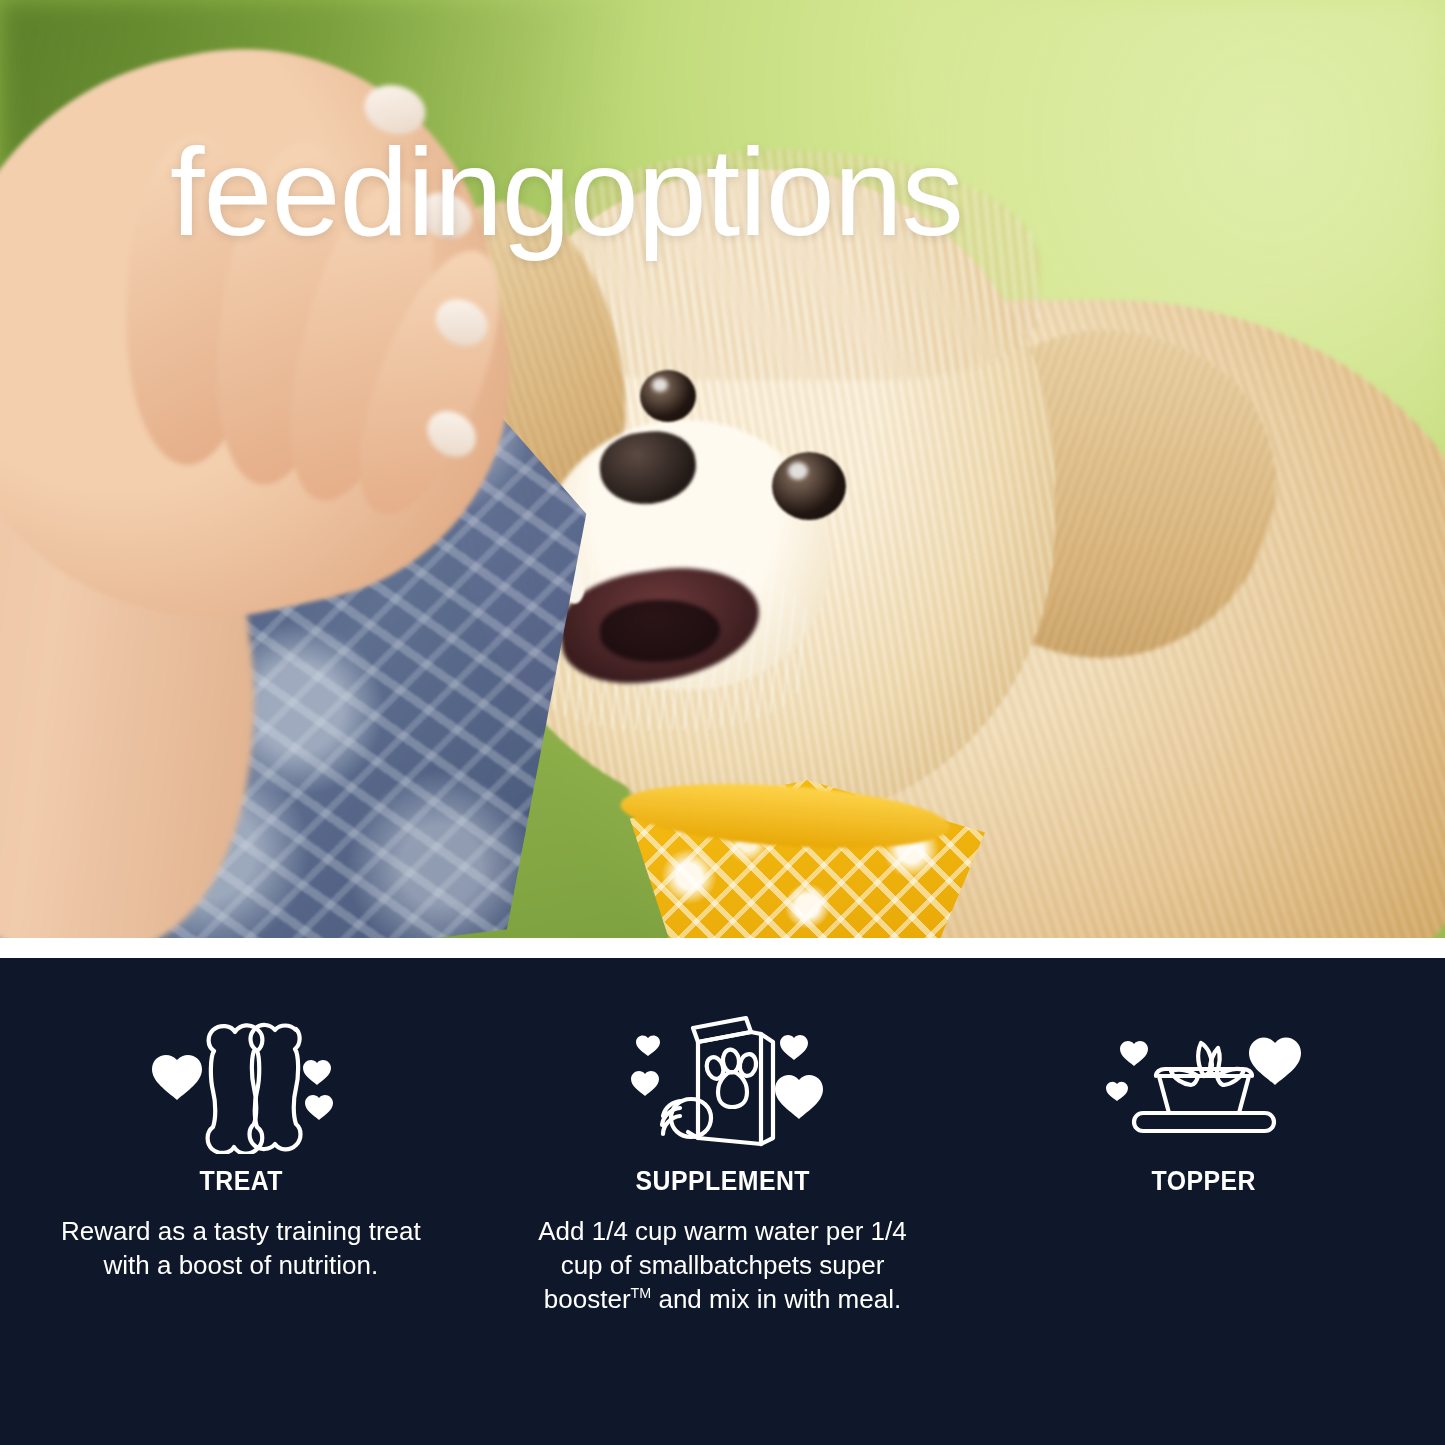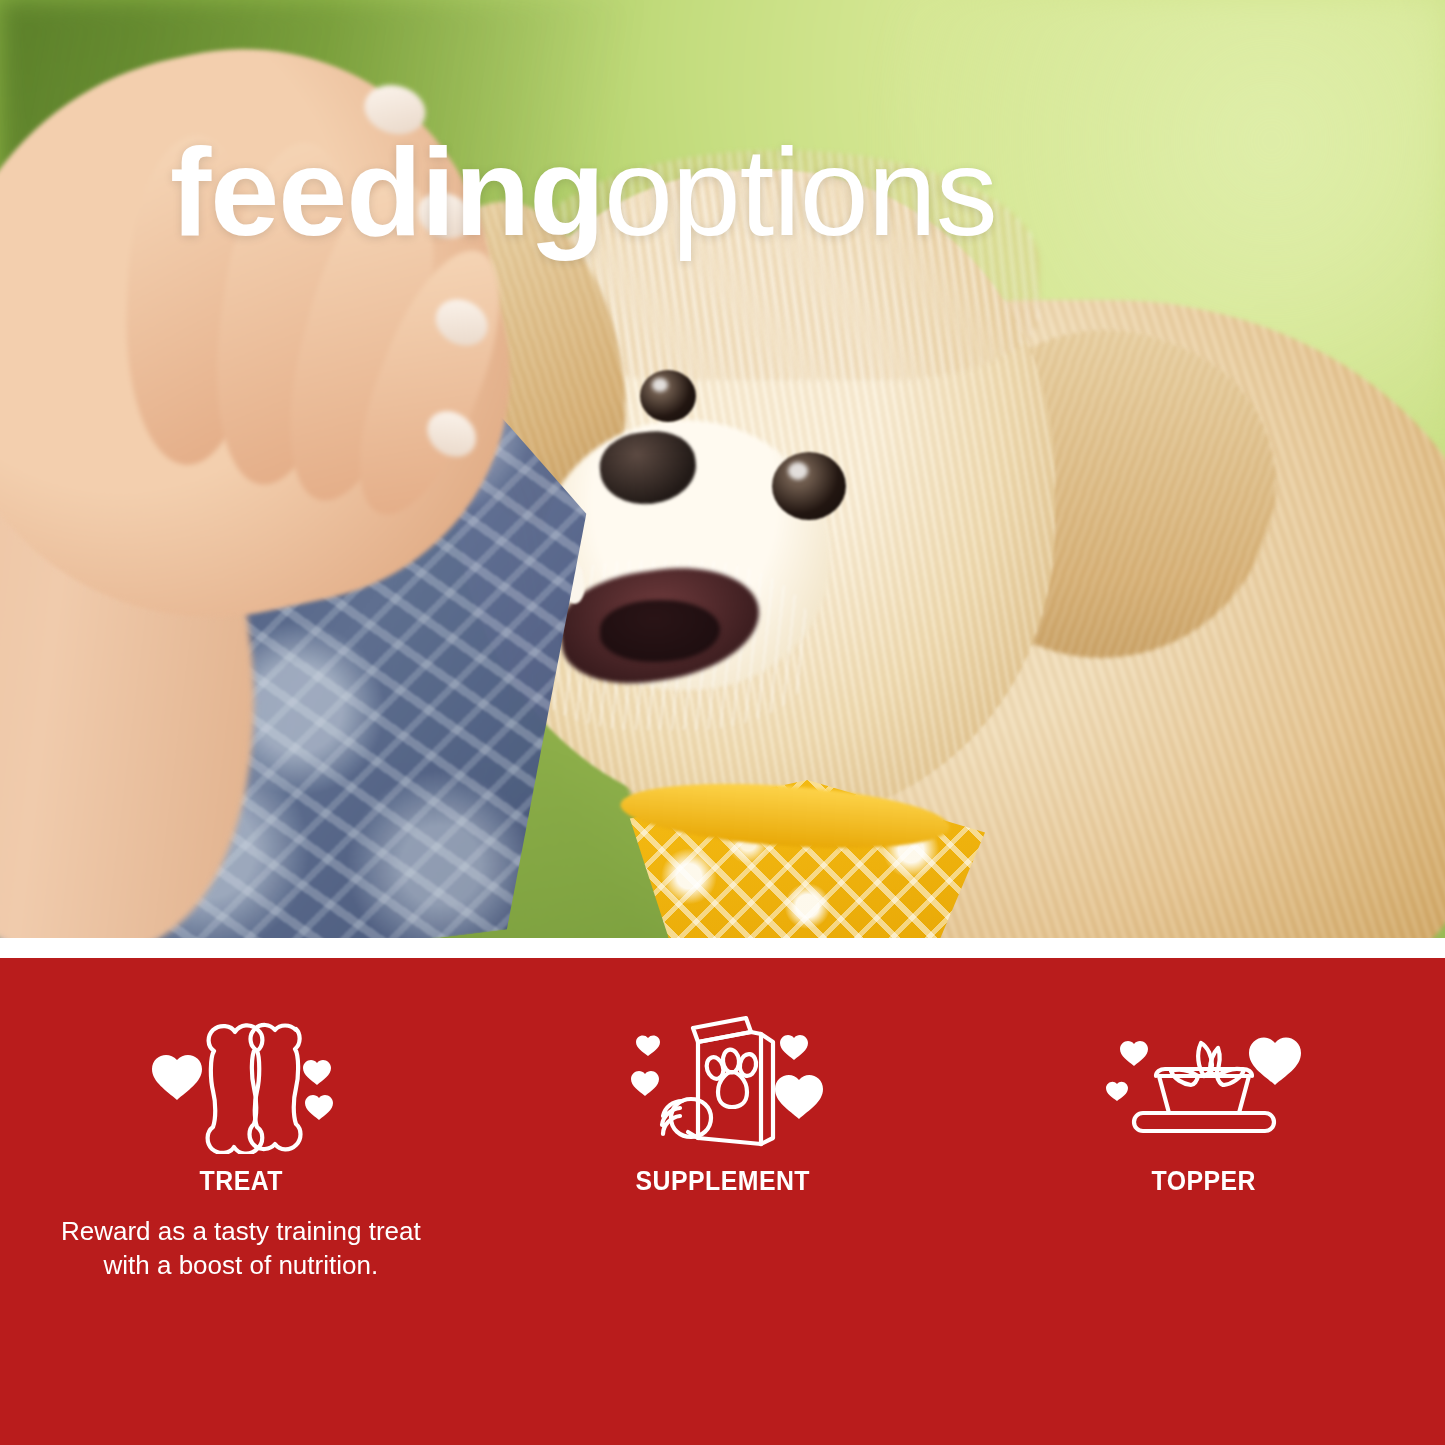--- a/index.html
+++ b/index.html
@@ -203,27 +203,27 @@
 
   .headline{
     position:absolute;left:170px;top:130px;
     color:#ffffff;
     font-size:124px;
     line-height:1;
     white-space:nowrap;
     letter-spacing:-1px;
     text-shadow:0 2px 10px rgba(0,0,0,.12);
   }
-  .headline .w-bold{font-weight:700;}
+  .headline .w-bold{font-weight:400;}
   .headline .w-light{font-weight:300;}
 
   
   .panel{
     position:absolute;left:0;top:958px;width:1445px;height:487px;
-    background:#b91c1c;
+    background:#0f172a;
     display:flex;
   }
   .col{
     flex:1 1 33.333%;
     display:flex;flex-direction:column;align-items:center;
     padding:50px 18px 0 18px;
     box-sizing:border-box;
   }
   .icon-wrap{
     height:150px;
@@ -328,20 +328,21 @@
             <path d="M53 110c0-11 9-19 20-19 11 0 20 8 20 19 0 11-9 19-20 19-11 0-20-8-20-19z"></path>
             <path d="M45 108c2-9 10-15 19-15M44 117c1-9 9-16 18-17M45 126c0-9 8-17 17-18"></path>
           </g>
           <path d="M30 30c-4-5-12-2-12 4 0 6 7 10 12 14 5-4 12-8 12-14 0-6-8-9-12-4z" fill="#ffffff"></path>
           <path d="M27 66c-5-6-14-2-14 5 0 7 8 12 14 17 6-5 14-10 14-17 0-7-9-11-14-5z" fill="#ffffff"></path>
           <path d="M176 30c-5-6-14-2-14 5 0 7 8 12 14 17 6-5 14-10 14-17 0-7-9-11-14-5z" fill="#ffffff"></path>
           <path d="M181 72c-8-10-24-4-24 9 0 13 14 21 24 30 10-9 24-17 24-30 0-13-16-19-24-9z" fill="#ffffff"></path>
         </svg>
       </div>
       <div class="col-title">SUPPLEMENT</div>
+      <div class="col-desc"><span>Add 1/4 cup warm water per 1/4 cup of smallbatchpets super booster</span><sup>TM</sup><span> and mix in with meal.</span></div>
     </div>
 
     <div class="col">
       <div class="icon-wrap">
         <svg width="210" height="140" viewBox="0 0 210 140">
           <g fill="none" stroke="#ffffff" stroke-width="4.2" stroke-linecap="round" stroke-linejoin="round">
             <path d="M60 63 L150 63 L140 100 L70 100 Z"></path>
             <path d="M57 63c0-4 4-7 9-7h78c5 0 9 3 9 7"></path>
             <path d="M44 100h122c5 0 9 4 9 9 0 5-4 9-9 9H44c-5 0-9-4-9-9 0-5 4-9 9-9z"></path>
             <path d="M70 100 L60 100M140 100 L150 100"></path>

